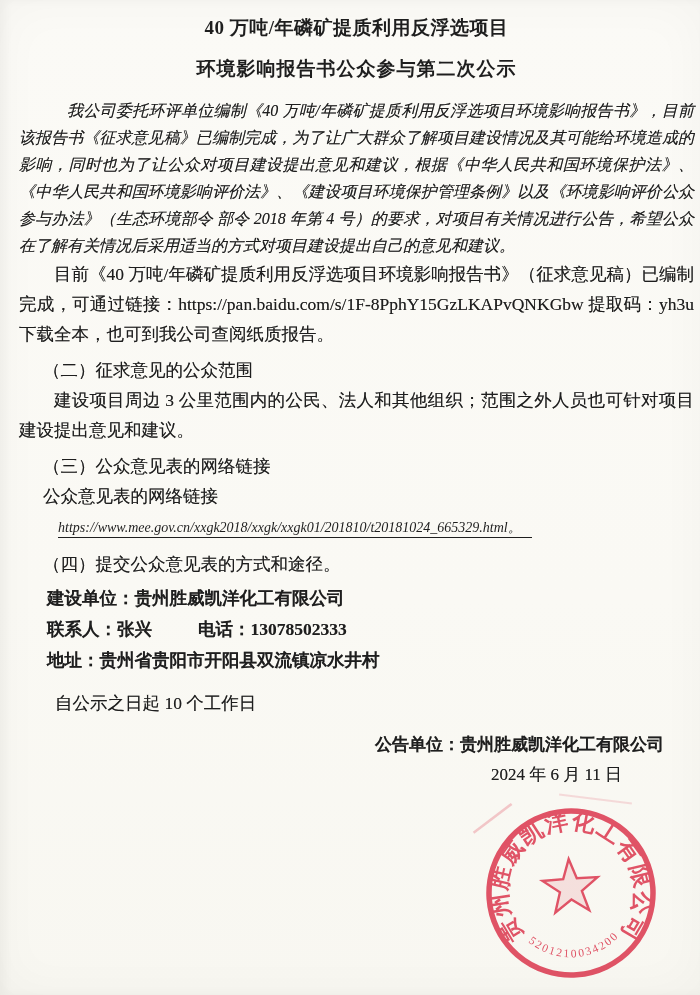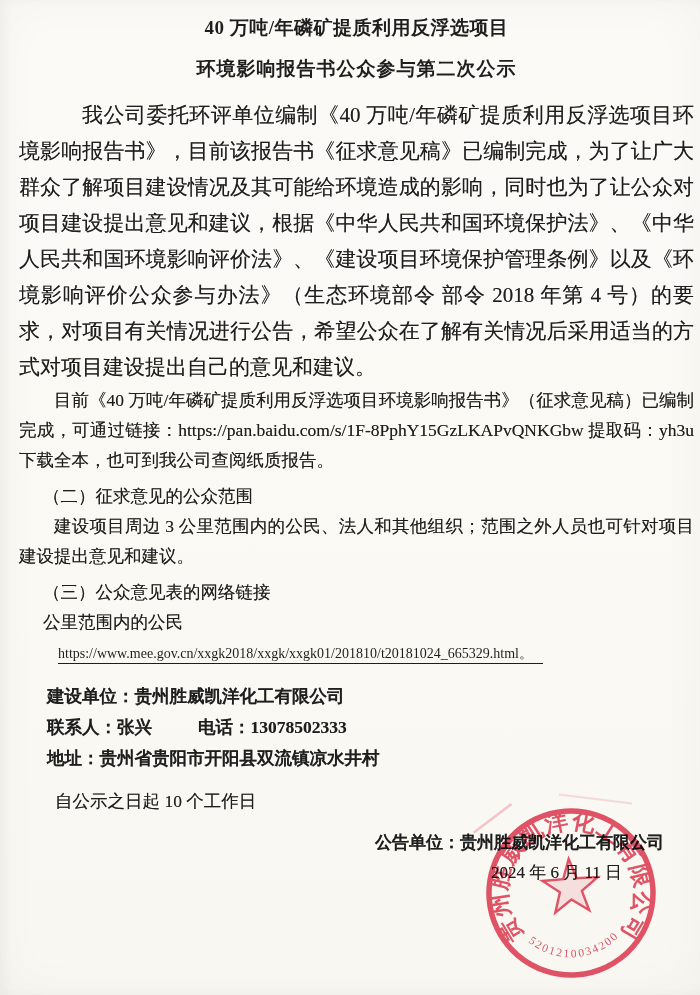--- a/index.html
+++ b/index.html
@@ -17,47 +17,48 @@
   .doc-title{
     font-size:19px;font-weight:bold;text-align:center;
     margin:2px 0 0 0;line-height:24px;letter-spacing:.5px;
   }
   .doc-subtitle{
     font-size:19px;font-weight:bold;text-align:center;
     margin:17px 0 16px 0;line-height:24px;letter-spacing:1px;
   }
   .intro{
     margin:12px 0 0 0;
-    font-size:21px;line-height:36px;
+    font-size:16px;line-height:27px;
     text-align:justify;text-indent:3em;
     text-shadow:0 0 .4px rgba(30,30,30,.55);
+    font-style:italic;
   }
   .sec-heading{
     margin:6px 0 0 0;padding-left:24px;
     font-size:17.5px;line-height:30px;font-weight:normal;
     text-shadow:0 0 .4px rgba(30,30,30,.55);
   }
   .body-par{
     margin:0;font-size:17.5px;line-height:30px;
     text-align:justify;text-indent:2em;
     text-shadow:0 0 .4px rgba(30,30,30,.55);
   }
   .link-label{
     margin:0;padding-left:24px;font-size:17.5px;line-height:30px;
     text-shadow:0 0 .4px rgba(30,30,30,.55);
   }
   .url-line{
     margin:2px 0 0 0;padding-left:39px;
-    font-size:14px;line-height:30px;
+    font-size:14px;line-height:30px;font-style:italic;
   }
   .url-line .underlined{
     border-bottom:1.5px solid #1e1e1e;
     padding:0 10px 2px 0;
   }
-  .contacts{margin-top:12px;}
+  .contacts{margin-top:4px;}
   .contacts p{
     margin:0;padding-left:28px;
     font-size:17.5px;line-height:31px;font-weight:bold;
     text-shadow:0 0 .4px rgba(30,30,30,.5);
   }
   .spacer{display:inline-block;width:46px;}
   .plain-line{
     margin:12px;padding-left:24px;
     font-size:17.5px;line-height:30px;
     text-shadow:0 0 .4px rgba(30,30,30,.55);
@@ -89,23 +90,24 @@
     <h2 class="doc-subtitle">环境影响报告书公众参与第二次公示</h2>
 
     <p class="intro">我公司委托环评单位编制《40 万吨/年磷矿提质利用反浮选项目环境影响报告书》，目前该报告书《征求意见稿》已编制完成，为了让广大群众了解项目建设情况及其可能给环境造成的影响，同时也为了让公众对项目建设提出意见和建议，根据《中华人民共和国环境保护法》、《中华人民共和国环境影响评价法》、《建设项目环境保护管理条例》以及《环境影响评价公众参与办法》（生态环境部令 部令 2018 年第 4 号）的要求，对项目有关情况进行公告，希望公众在了解有关情况后采用适当的方式对项目建设提出自己的意见和建议。</p>
 
     <p class="body-par"><span>目前《40 万吨/年磷矿提质利用反浮选项目环境影响报告书》（征求意见稿）已编制完成，可通过链接：</span><span>https://pan.baidu.com/s/1F-8PphY15GzLKAPvQNKGbw</span><span> 提取码：yh3u 下载全本，也可到我公司查阅纸质报告。</span></p>
 
     <h3 class="sec-heading">（二）征求意见的公众范围</h3>
     <p class="body-par">建设项目周边 3 公里范围内的公民、法人和其他组织；范围之外人员也可针对项目建设提出意见和建议。</p>
 
     <h3 class="sec-heading">（三）公众意见表的网络链接</h3>
-    <p class="link-label">公里范围内的公民</p>
+    <p class="link-label">公众意见表的网络链接</p>
     <p class="url-line"><span class="underlined">https://www.mee.gov.cn/xxgk2018/xxgk/xxgk01/201810/t20181024_665329.html。</span></p>
 
+    <h3 class="sec-heading">（四）提交公众意见表的方式和途径。</h3>
 
     <div class="contacts">
       <p>建设单位：贵州胜威凯洋化工有限公司</p>
       <p><span>联系人：张兴</span><span class="spacer"></span><span>电话：13078502333</span></p>
       <p>地址：贵州省贵阳市开阳县双流镇凉水井村</p>
     </div>
 
     <p class="plain-line">自公示之日起 10 个工作日</p>
 
     <p class="footer-unit">公告单位：贵州胜威凯洋化工有限公司</p>

